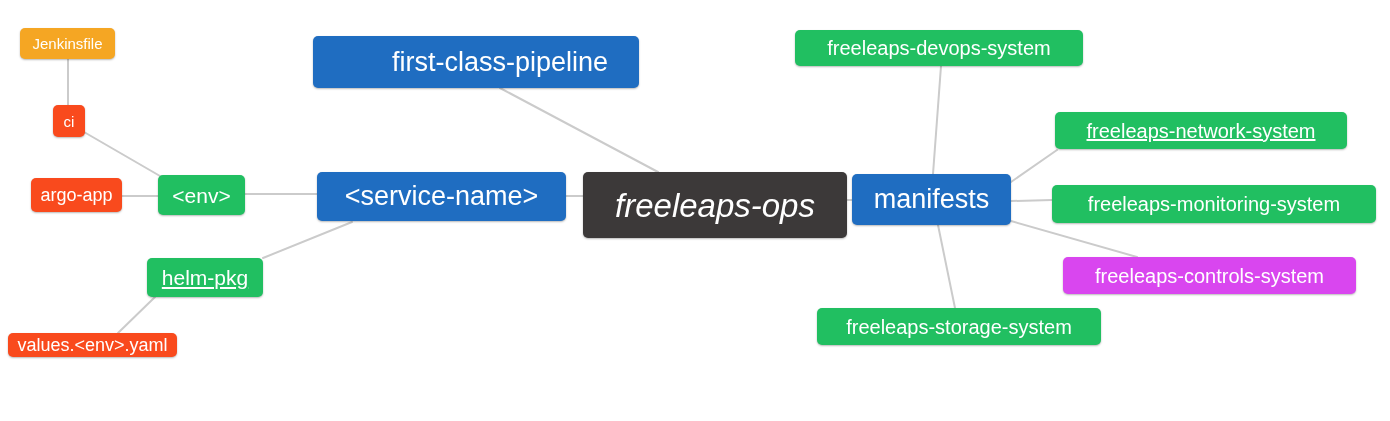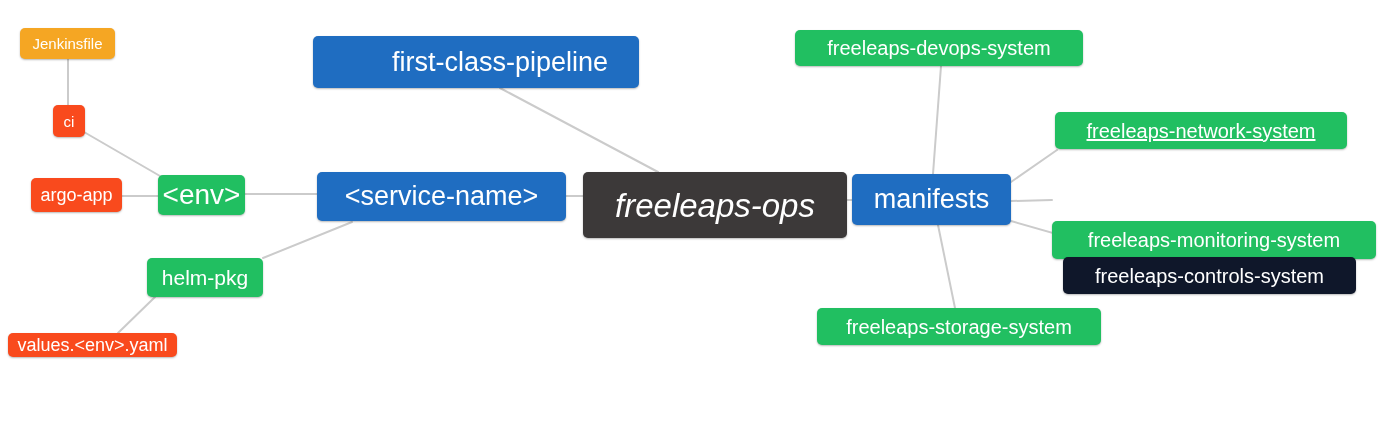--- a/index.html
+++ b/index.html
@@ -57,37 +57,37 @@
     <line x1="1011" y1="221" x2="1137" y2="257"></line>
     <line x1="938" y1="225" x2="955" y2="308"></line>
   </svg>
 
   <div class="node" style="left: 583px; top: 172px; width: 264px; height: 66px; font-size: 33px; background-color: rgb(60, 57, 57); font-style: italic;">freeleaps-ops</div>
 
   <div class="node" style="left: 313px; top: 36px; width: 278px; height: 52px; font-size: 27px; background-color: rgb(31, 109, 193); padding-left: 48px;">first-class-pipeline</div>
 
   <div class="node" style="left: 317px; top: 172px; width: 249px; height: 49px; font-size: 27px; background-color: rgb(31, 109, 193);">&lt;service-name&gt;</div>
 
-  <div class="node" style="left: 158px; top: 175px; width: 87px; height: 40px; font-size: 28px; background-color: rgb(33, 191, 97);">&lt;env&gt;</div>
+  <div class="node" style="left: 158px; top: 175px; width: 87px; height: 40px; font-size: 21px; background-color: rgb(33, 191, 97);">&lt;env&gt;</div>
 
   <div class="node" style="left: 53px; top: 105px; width: 32px; height: 32px; font-size: 15px; background-color: rgb(249, 74, 29);">ci</div>
 
   <div class="node" style="left: 20px; top: 28px; width: 95px; height: 31px; font-size: 15px; background-color: rgb(245, 166, 35);">Jenkinsfile</div>
 
   <div class="node" style="left: 31px; top: 178px; width: 91px; height: 34px; font-size: 18px; background-color: rgb(249, 74, 29);">argo-app</div>
 
-  <div class="node" style="left: 147px; top: 258px; width: 116px; height: 39px; font-size: 21px; background-color: rgb(33, 191, 97);">helm-pkg</div>
+  <div class="node" style="left: 147px; top: 258px; width: 116px; height: 39px; font-size: 21px; background-color: rgb(33, 191, 97); text-decoration: underline;">helm-pkg</div>
 
   <div class="node" style="left: 8px; top: 333px; width: 169px; height: 24px; font-size: 18px; background-color: rgb(249, 74, 29);">values.&lt;env&gt;.yaml</div>
 
   <div class="node" style="left: 852px; top: 174px; width: 159px; height: 51px; font-size: 27px; background-color: rgb(31, 109, 193);">manifests</div>
 
   <div class="node" style="left: 795px; top: 30px; width: 288px; height: 36px; font-size: 20px; background-color: rgb(33, 191, 97); text-align: center;">freeleaps-devops-system</div>
 
   <div class="node" style="left: 1055px; top: 112px; width: 292px; height: 37px; font-size: 20px; background-color: rgb(33, 191, 97); text-decoration: underline;">freeleaps-network-system</div>
 
-  <div class="node" style="left: 1052px; top: 185px; width: 324px; height: 38px; font-size: 20px; background-color: rgb(33, 191, 97); margin-top: 36px;">freeleaps-monitoring-system</div>
+  <div class="node" style="left: 1052px; top: 185px; width: 324px; height: 38px; font-size: 20px; background-color: rgb(33, 191, 97);">freeleaps-monitoring-system</div>
 
-  <div class="node" style="left: 1063px; top: 257px; width: 293px; height: 37px; font-size: 20px; background-color: #0f172a;">freeleaps-controls-system</div>
+  <div class="node" style="left: 1063px; top: 257px; width: 293px; height: 37px; font-size: 20px; background-color: #d946ef;">freeleaps-controls-system</div>
 
   <div class="node" style="left: 817px; top: 308px; width: 284px; height: 37px; font-size: 20px; background-color: rgb(33, 191, 97);">freeleaps-storage-system</div>
 
 </div>
 
 </body></html>

